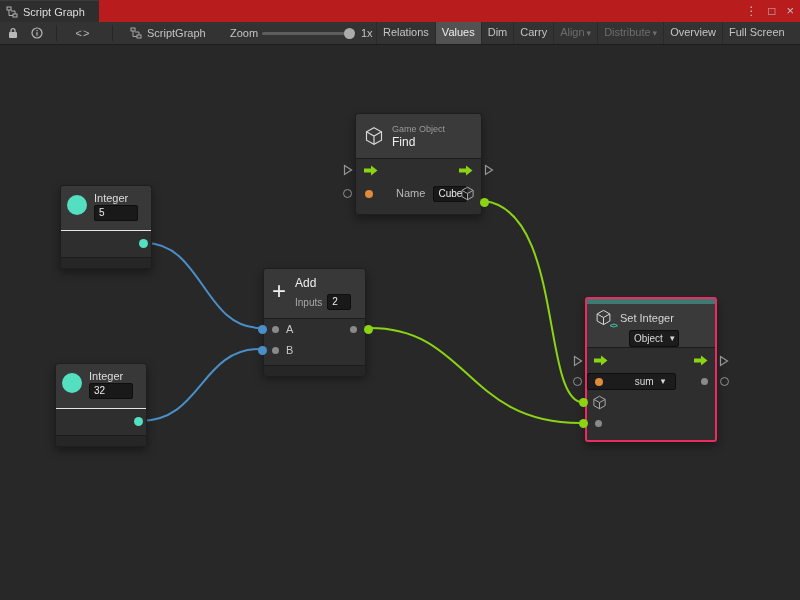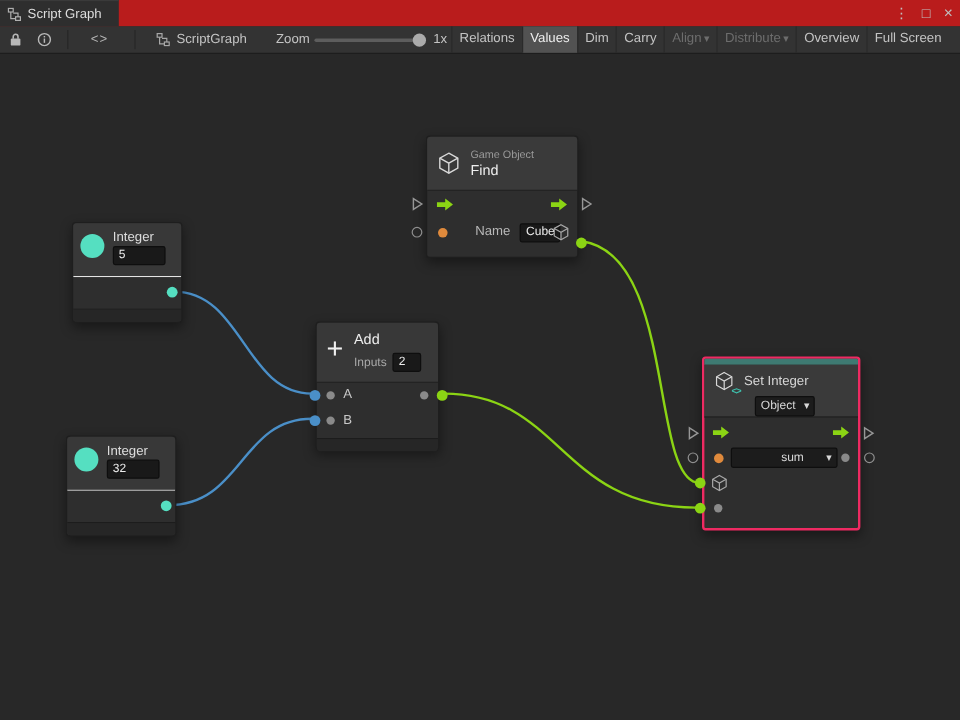--- a/index.html
+++ b/index.html
@@ -212,21 +212,21 @@
     <div class="svrow">
       <svg class="port-svg" style="left:7px;top:5px;" width="14" height="11" viewBox="0 0 14 11">
         <path d="M0 3.5 H7 V0.5 L13.5 5.5 L7 10.5 V7.5 H0 Z" fill="#8bd414"></path>
       </svg>
       <svg class="port-svg" style="right:7px;top:5px;" width="14" height="11" viewBox="0 0 14 11">
         <path d="M0 3.5 H7 V0.5 L13.5 5.5 L7 10.5 V7.5 H0 Z" fill="#8bd414"></path>
       </svg>
     </div>
     <div class="svrow">
       <span class="dot sz8o" style="left:8px;top:7px;"></span>
-      <span class="dd" style="margin-left:22px;min-width:42px;justify-content:space-between;padding-left:41px;">
+      <span class="dd" style="min-width:42px;justify-content:center;padding-left:41px;">
         <span>sum</span>
         <span class="caret">▾</span>
       </span>
       <span class="dot sz7" style="right:7px;top:7px;"></span>
     </div>
     <div class="svrow">
       <svg class="port-svg" style="left:5px;top:3px;" width="15" height="15" viewBox="0 0 24 24">
         <path d="M12 2 L21 7 V17 L12 22 L3 17 V7 Z" fill="none" stroke="#a8a8a8" stroke-width="1.6"></path>
         <path d="M3 7 L12 12 L21 7 M12 12 V22" fill="none" stroke="#a8a8a8" stroke-width="1.6"></path>
       </svg>

